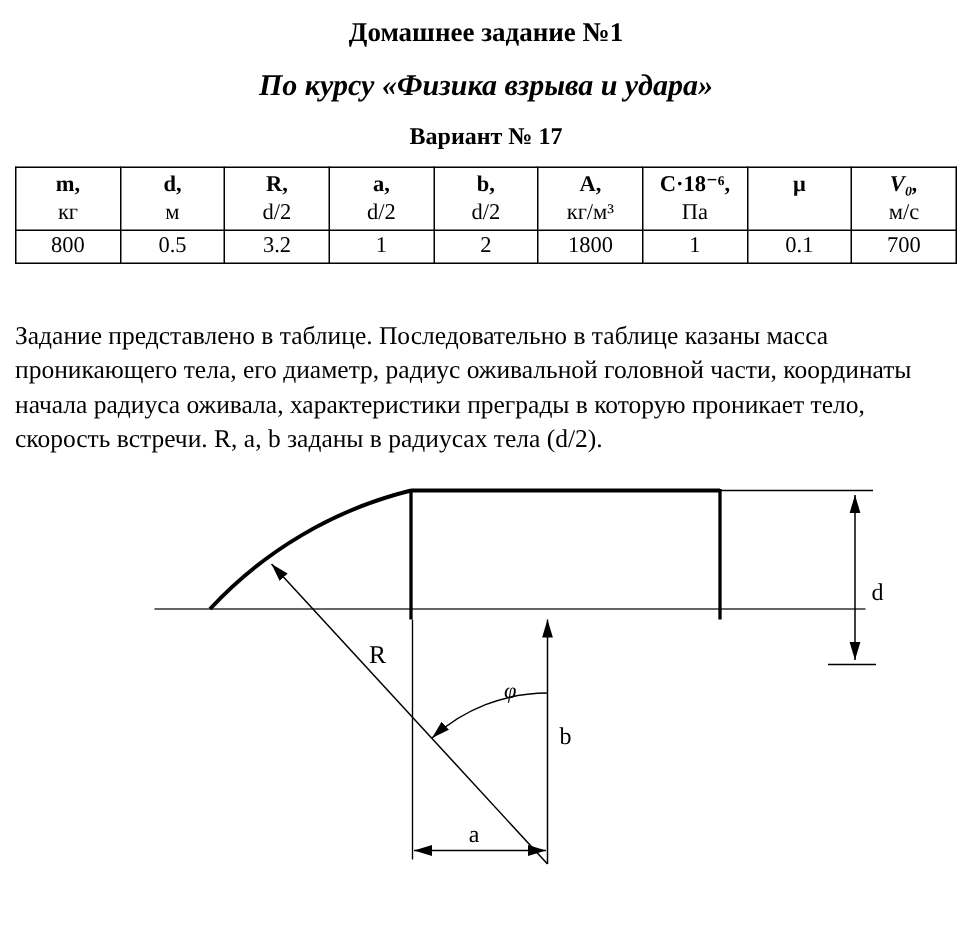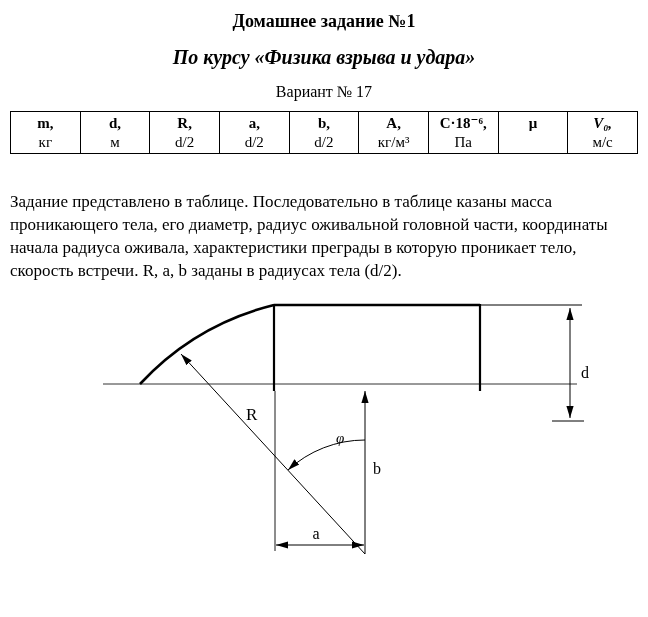--- a/index.html
+++ b/index.html
@@ -4,21 +4,21 @@
 <style>
   * { box-sizing: border-box; margin: 0; padding: 0; }
   body {
     width: 648px; height: 617px; overflow: hidden;
     background: #ffffff; color: #000000;
     font-family: "Liberation Serif", "DejaVu Serif", serif;
   }
   .doc { padding: 6px 10px 0 10px; width: 648px; }
   .title   { text-align: center; font-weight: bold; font-size: 18px; margin-top: 5px; }
   .subtitle{ text-align: center; font-weight: bold; font-style: italic; font-size: 20px; margin-top: 14px; }
-  .variant { text-align: center; font-weight: normal; font-size: 16px; margin-top: 14px; }
+  .variant { text-align: center; font-weight: bold; font-size: 16px; margin-top: 14px; }
   table.params { width: 100%; border-collapse: collapse; margin-top: 10px; table-layout: fixed; }
   .params td { border: 1px solid #000; text-align: center; font-size: 15px; padding: 1px 2px; vertical-align: top; }
   .params .h1 { font-weight: bold; line-height: 20px; }
   .params .h1.it { font-style: italic; }
   .params .h2 { font-weight: normal; line-height: 19px; }
   .params tr.vrow td { padding: 2px 2px; font-size: 15px; }
   .para { font-size: 17px; line-height: 23px; margin-top: 36px; text-align: left; }
   .fig { display: block; margin-top: 8px; }
   svg text { fill: #000; font-family: "Liberation Serif", "DejaVu Serif", serif; }
 </style>
@@ -64,20 +64,31 @@
       </td>
       <td>
         <div class="h1">μ</div>
         <div class="h2"></div>
       </td>
       <td>
         <div class="h1 it">V₀,</div>
         <div class="h2">м/с</div>
       </td>
     </tr>
+    <tr class="vrow">
+      <td>800</td>
+      <td>0.5</td>
+      <td>3.2</td>
+      <td>1</td>
+      <td>2</td>
+      <td>1800</td>
+      <td>1</td>
+      <td>0.1</td>
+      <td>700</td>
+    </tr>
   </tbody>
     </table>
 
   <div class="para">Задание представлено в таблице. Последовательно в таблице казаны масса проникающего тела, его диаметр, радиус оживальной головной части, координаты начала радиуса оживала, характеристики преграды в которую проникает тело, скорость встречи. R, a, b заданы в радиусах тела (d/2).</div>
 
   <svg class="fig" width="628" height="277" viewBox="10 340 628 277" xmlns="http://www.w3.org/2000/svg">
     <defs>
       <marker id="arr" markerWidth="13" markerHeight="10" refX="12" refY="5" orient="auto-start-reverse" markerUnits="userSpaceOnUse">
         <path d="M0,1.4 L12,5 L0,8.6 Z" fill="#000"></path>
       </marker>

